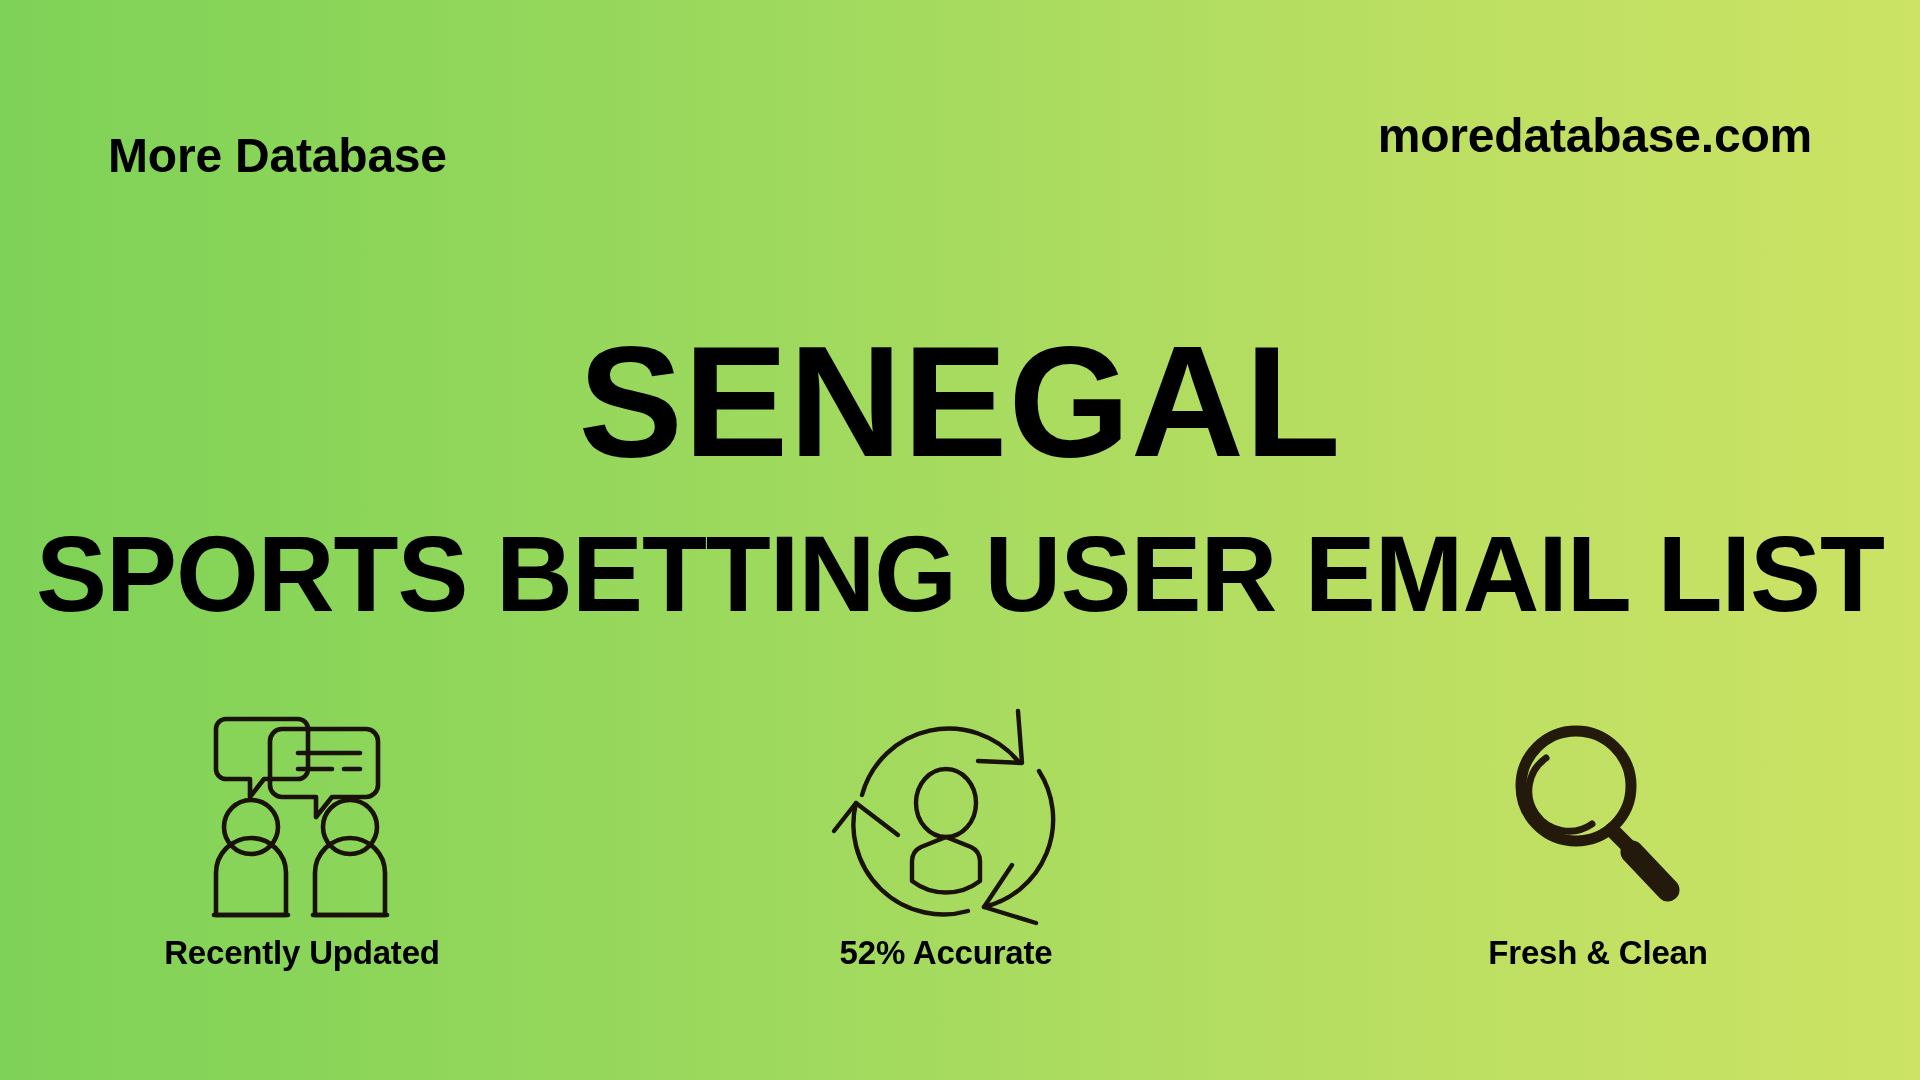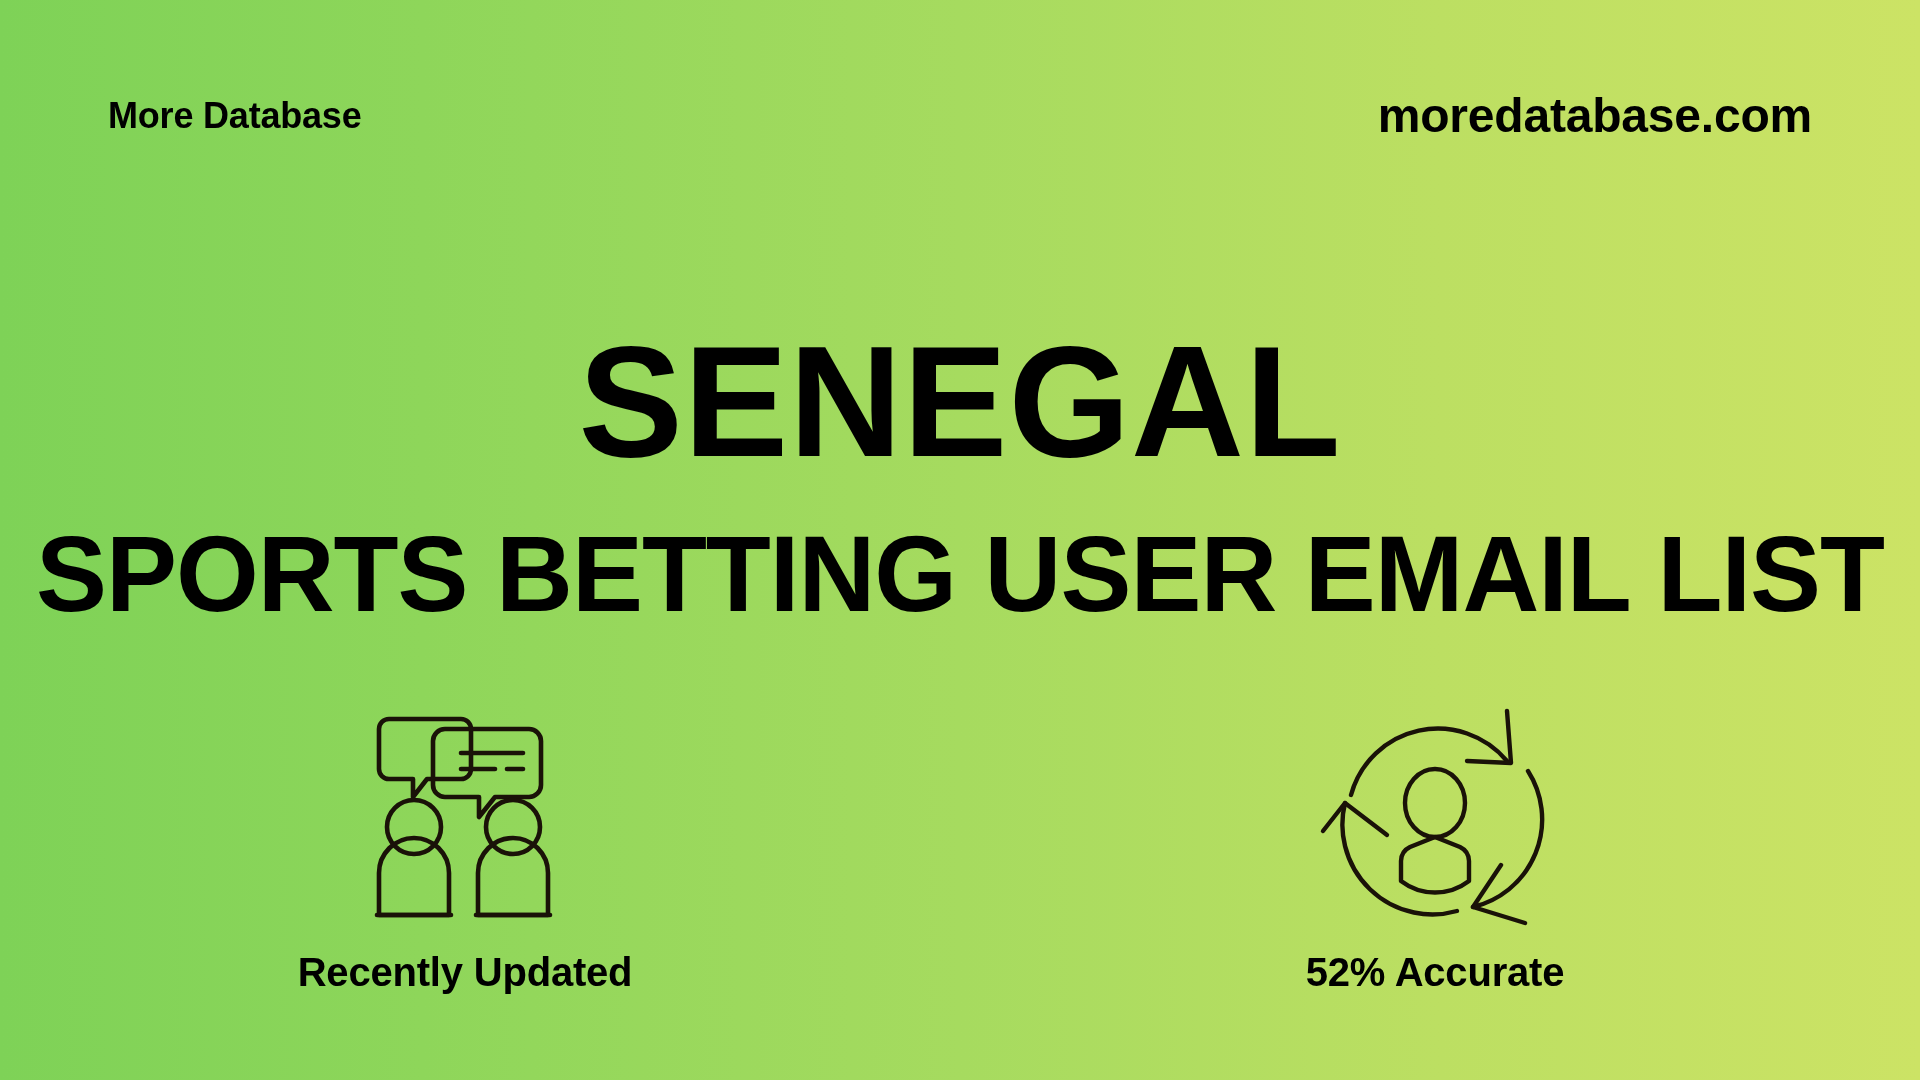--- a/index.html
+++ b/index.html
@@ -13,25 +13,26 @@
   }
 
   
   .header {
     position:absolute;
     top:92px; left:0; width:1920px;
     display:flex; justify-content:space-between; align-items:center;
     padding:0 108px;
   }
   .brand {
-    font-size:36px;
+    font-size:48px;
     font-weight:700;
     letter-spacing:-0.2px;
     line-height:1;
     white-space:nowrap;
+    margin-top:40px;
   }
   .site {
     font-size:48px;
     font-weight:700;
     letter-spacing:-0.2px;
     line-height:1;
     white-space:nowrap;
   }
 
   
@@ -73,22 +74,22 @@
     align-items:center;
   }
   .feature-1 { margin-left:-20px; }
   .feature-3 { margin-left:8px; }
   .feature-icon {
     height:230px;
     display:flex; align-items:center; justify-content:center;
   }
   .feature-icon svg { display:block; overflow:visible; }
   .feature-label {
-    margin-top:22px;
-    font-size:40px;
+    margin-top:6px;
+    font-size:33px;
     font-weight:700;
     letter-spacing:-0.2px;
     line-height:1;
     white-space:nowrap;
   }
 </style>
 </head>
 <body>
 
 <div class="header">
@@ -147,14 +148,29 @@
         <path d="M66 136 l-42 -32 l-22 28"></path>
 
         <ellipse cx="114" cy="104" rx="30" ry="34"></ellipse>
 
         <path d="M80 182 v-20 a16 16 0 0 1 9 -14 l25 -10 l25 10 a16 16 0 0 1 9 14 v20 a56 56 0 0 1 -68 0 z"></path>
       </svg>
     </div>
     <div class="feature-label">52% Accurate</div>
   </div>
 
+  <div class="feature feature-3">
+    <div class="feature-icon">
+      <svg width="180" height="190" viewBox="0 0 180 190" fill="none" stroke="#231a0c" stroke-linecap="round" stroke-linejoin="round">
+
+        <circle cx="68" cy="66" r="55" stroke-width="11"></circle>
+
+        <path d="M38 38 A40 40 0 0 0 84 104" stroke-width="7"></path>
+
+        <path d="M104 110 l16 16" stroke-width="15"></path>
+
+        <path d="M124 132 l36 38" stroke-width="23"></path>
+      </svg>
+    </div>
+    <div class="feature-label">Fresh &amp; Clean</div>
+  </div>
 
 </div>
 
 </body></html>

